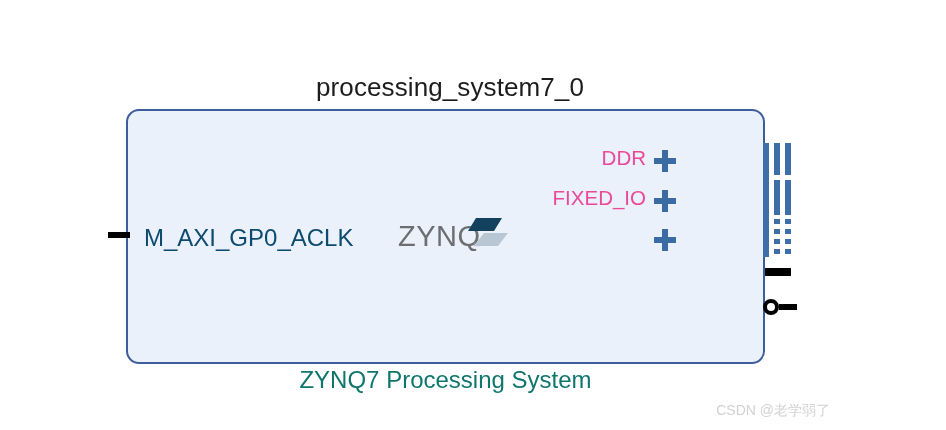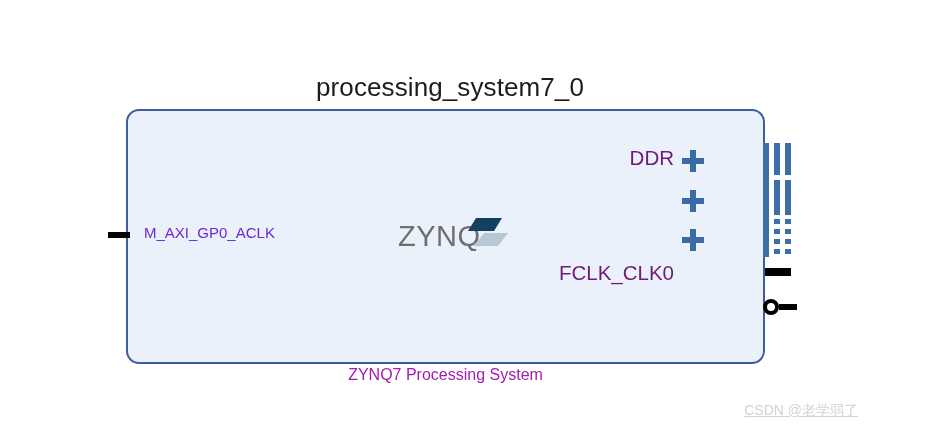--- a/index.html
+++ b/index.html
@@ -14,21 +14,20 @@
     font-family: "Liberation Sans", sans-serif;
     position: relative;
   }
 
   #canvas {
     position: absolute;
     left: 0; top: 0;
     width: 844px;
     height: 430px;
     background: #ffffff;
-    padding-left: 28px;
   }
 
   
   #instance-title {
     position: absolute;
     left: 0;
     top: 72px;
     width: 900px;
     text-align: center;
     font-size: 26px;
@@ -55,41 +54,41 @@
     position: absolute;
     left: 398px;
     top: 216px;
     width: 110px;
     height: 42px;
   }
 
   
   .port-label {
     position: absolute;
-    font-size: 15px;
-    color: #6d28d9;
+    font-size: 24px;
+    color: #0c4a6e;
     white-space: nowrap;
   }
   #left-port-label {
     left: 144px;
     top: 224px;
   }
   #left-port-stub {
     position: absolute;
     left: 108px;
     top: 232px;
     width: 22px;
     height: 6px;
     background: #000000;
   }
   .right-label {
     position: absolute;
     right: 198px;
     font-size: 20.5px;
-    color: #701a75;
+    color: #ec4899;
     white-space: nowrap;
     text-align: right;
   }
   .plus-icon {
     position: absolute;
     right: 168px;
     width: 22px;
     height: 22px;
   }
   .plus-icon::before,
@@ -178,34 +177,33 @@
     background: #000000;
   }
 
   
   #block-caption {
     position: absolute;
     left: 126px;
     top: 366px;
     width: 639px;
     text-align: center;
-    font-size: 16px;
-    color: #a21caf;
+    font-size: 24px;
+    color: #0f766e;
     white-space: nowrap;
   }
 
   
   #watermark {
     position: absolute;
     right: 14px;
     bottom: 10px;
     font-size: 14px;
     color: #d2d2d2;
     white-space: nowrap;
-    text-decoration: underline;
   }
 </style>
 </head>
 <body>
 
 <div id="canvas">
 
   <div id="instance-title">processing_system7_0</div>
 
   <div id="block"></div>
@@ -218,25 +216,25 @@
       <polygon points="86,17 110,17 100,30 76,30" fill="#b9c7d4"></polygon>
     </svg>
   </div>
 
   <div id="left-port-stub"></div>
   <div class="port-label" id="left-port-label">M_AXI_GP0_ACLK</div>
 
   <div class="right-label" style="top:146px;">DDR</div>
   <div class="plus-icon" style="top:150px;"></div>
 
+  <div class="right-label" style="top:186px;">FIXED_IO</div>
   <div class="plus-icon" style="top:190px;"></div>
 
   <div class="plus-icon" style="top:229px;"></div>
 
-  <div class="right-label" style="top:261px;">FCLK_CLK0</div>
 
 
   <div id="bus-stack">
 
     <div class="bus-edge"></div>
 
     <div class="bar-solid" style="left:11px; top:0px;  height:72px;"></div>
     <div class="bar-solid" style="left:22px; top:0px;  height:72px;"></div>
 
     <div class="bus-white-gap" style="left:6px; top:32px; width:22px; height:5px;"></div>

